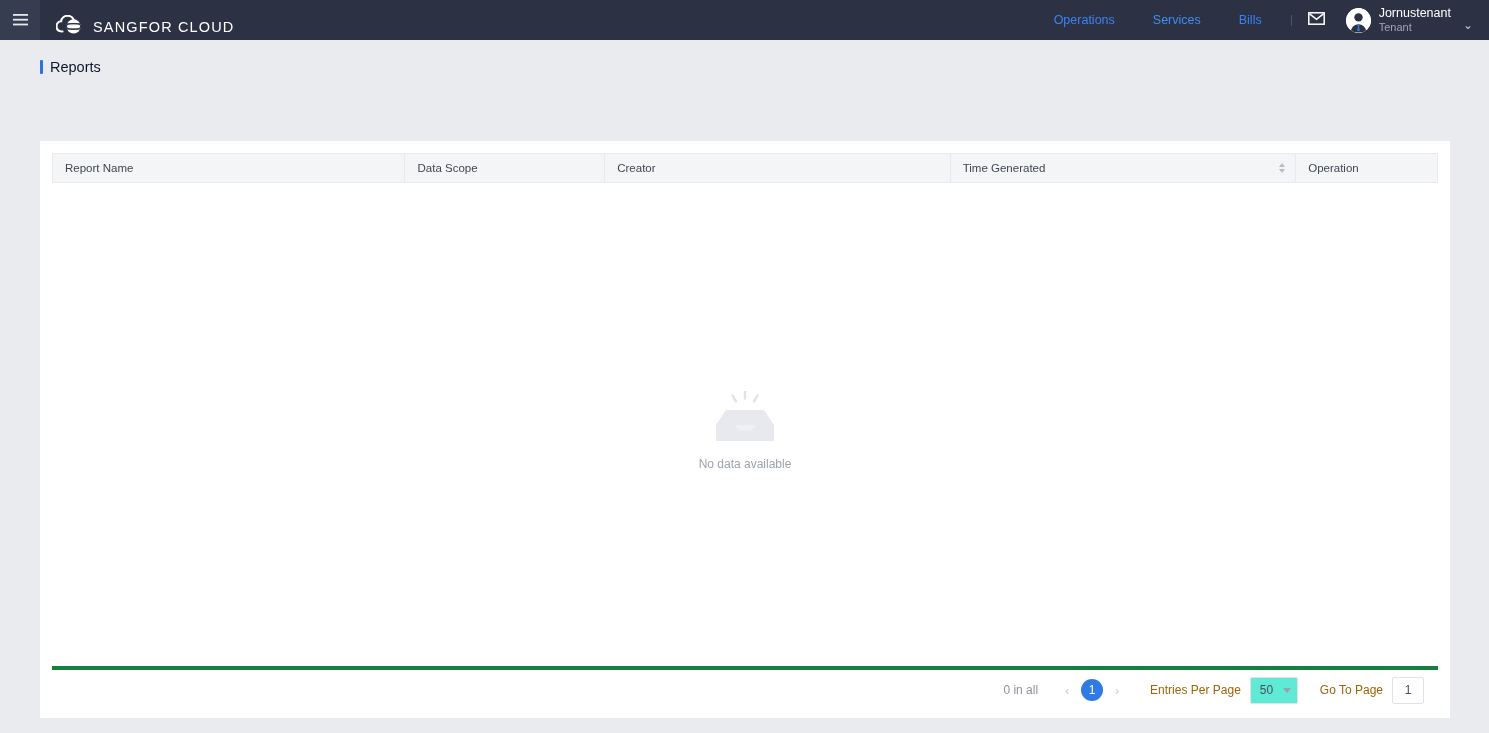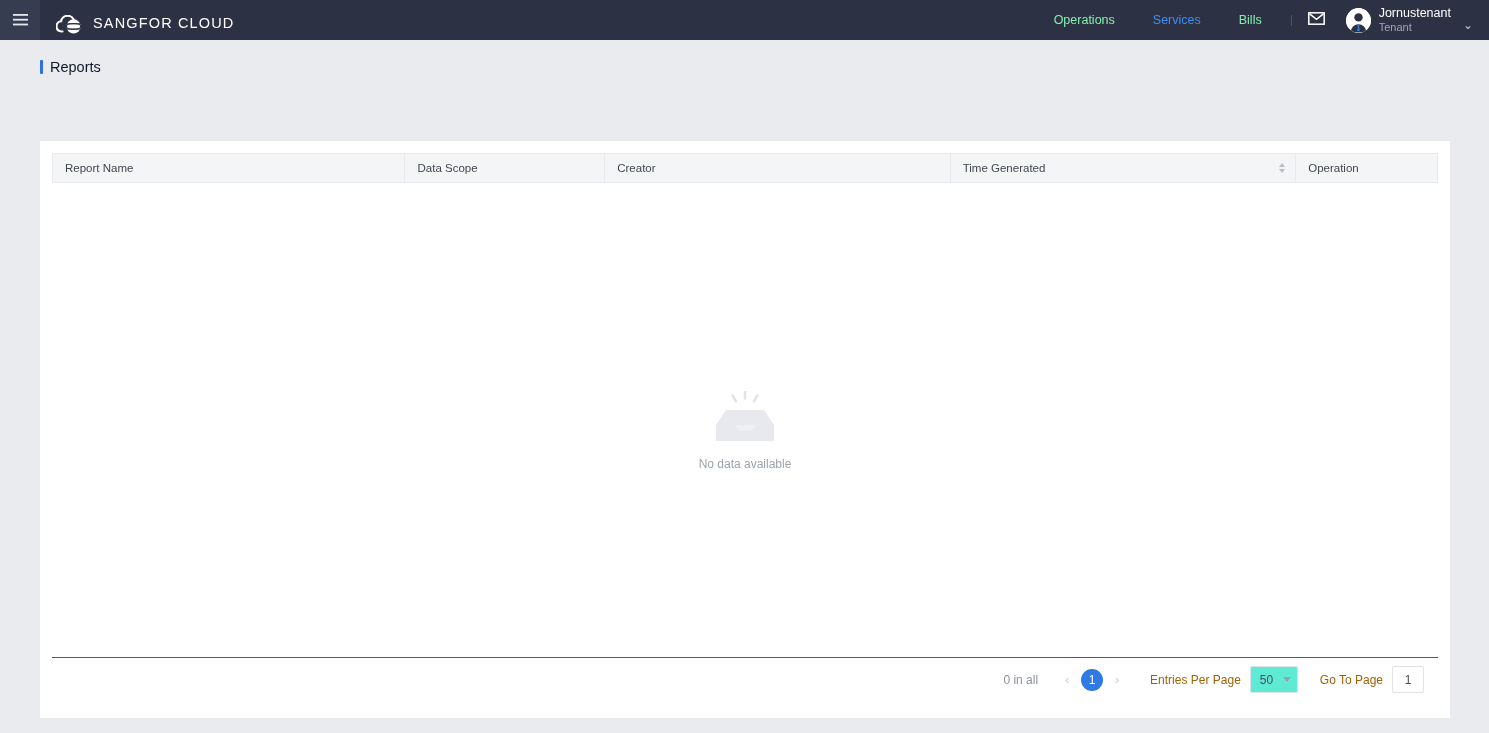--- a/index.html
+++ b/index.html
@@ -20,40 +20,40 @@
     display: flex; align-items: center;
   }
   .hamburger-zone {
     width: 40px; height: 40px;
     background: #373d51;
     display: flex; align-items: center; justify-content: center;
     cursor: pointer; flex: none;
   }
   .hamburger-zone svg { display: block; }
   .brand {
-    display: flex; align-items: flex-start;
+    display: flex; align-items: center;
     margin-left: 16px; gap: 9px;
     cursor: pointer;
     margin-top: 14px;
   }
   .brand-text {
     color: #ffffff;
     font-size: 14.5px;
     letter-spacing: 1.15px;
     font-weight: 400;
     white-space: nowrap;
   }
   .nav-right {
     margin-left: auto;
     display: flex; align-items: center;
     height: 40px;
     padding-right: 14px;
   }
   .nav-link {
-    color: #86efac;
+    color: #3b82f6;
     font-size: 12.5px;
     padding: 0 19px;
     line-height: 40px;
     cursor: pointer;
     white-space: nowrap;
   }
   .nav-link.active { color: #3c8ef5; }
   .nav-sep {
     width: 1px; height: 11px;
     background: #4d5368;
@@ -172,23 +172,23 @@
     height: 496px;
     display: flex; flex-direction: column;
     align-items: center; justify-content: center;
     gap: 10px;
   }
   .empty-text { font-size: 12px; color: #9da3ad; }
 
   
   .pager {
     position: absolute;
-    left: 12px; right: 12px; bottom: 17px;
+    left: 12px; right: 12px; bottom: 8px;
     height: 44px;
-    border-top: 1px solid #15803d;
+    border-top: 4px solid #15803d;
     display: flex; align-items: center; justify-content: flex-end;
     padding-right: 14px;
     gap: 0;
     font-size: 12px;
     color: #8c919b;
   }
   .total { margin-right: 18px; }
   .arrow-btn {
     width: 22px; height: 22px;
     display: flex; align-items: center; justify-content: center;

